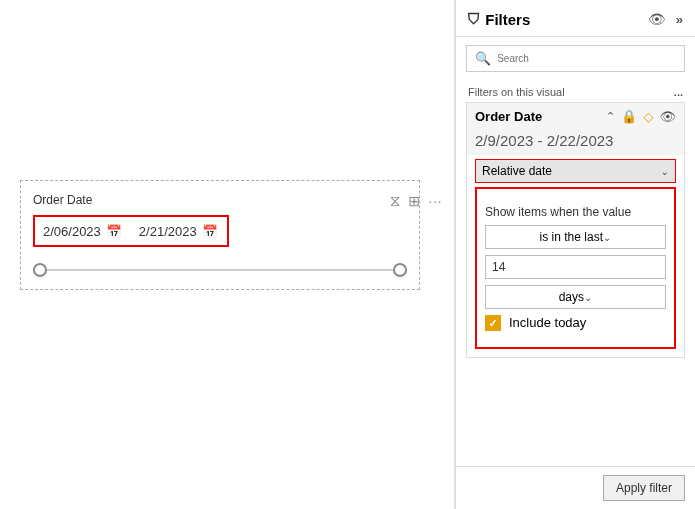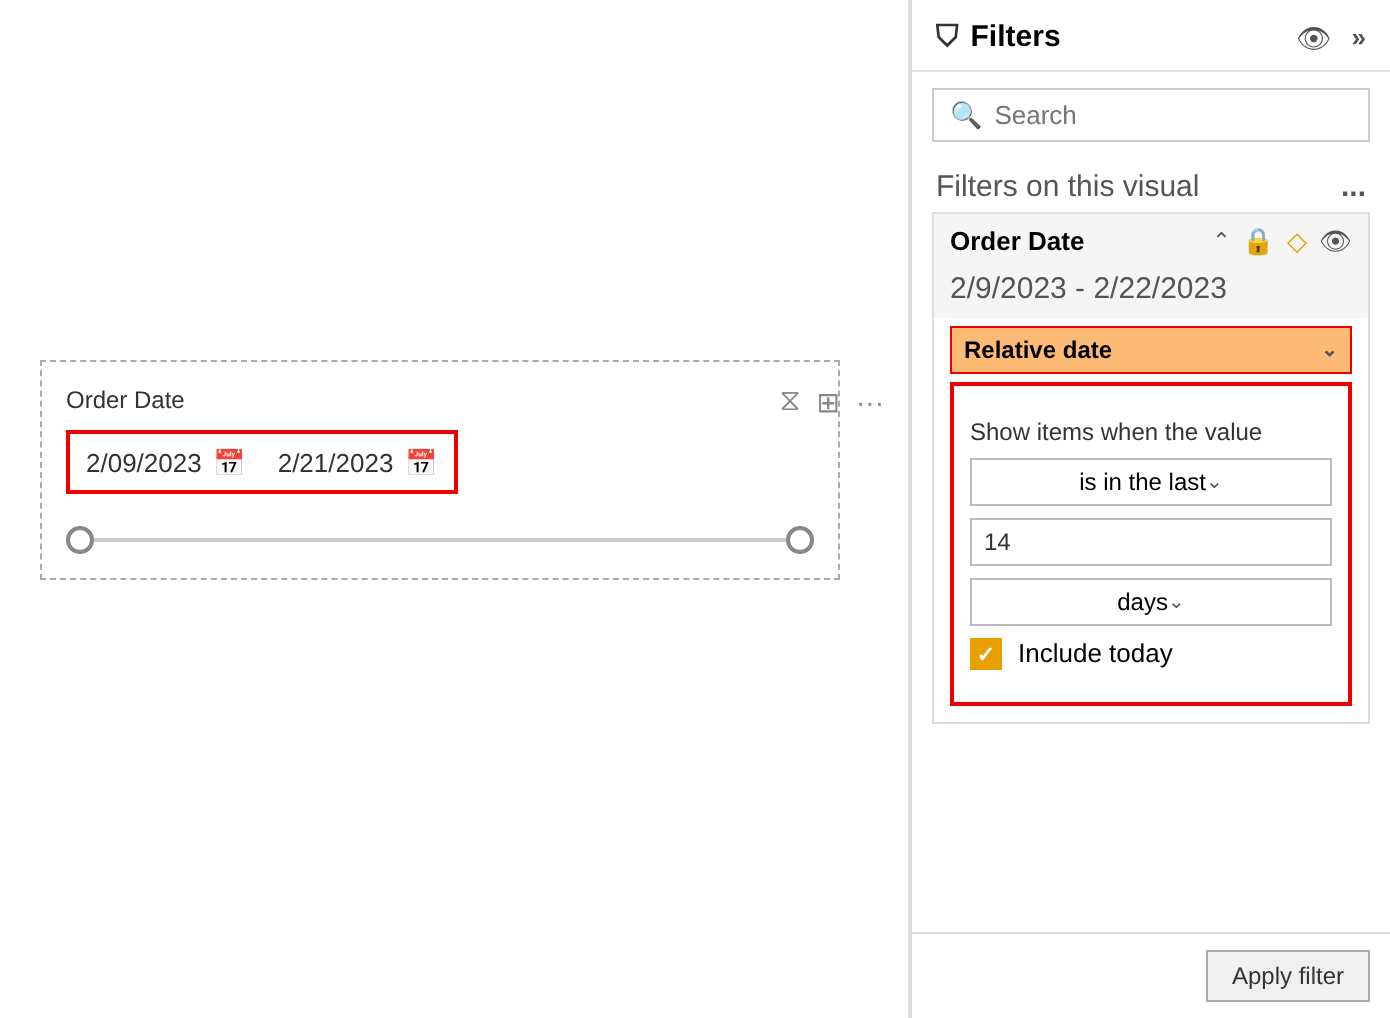--- a/index.html
+++ b/index.html
@@ -139,33 +139,33 @@
       align-items: center;
       border: 1px solid #ccc;
       padding: 5px 8px;
       gap: 6px;
       background: #fff;
     }
 
     .search-box input {
       border: none;
       outline: none;
-      font-size: 13px;
+      font-size: 10px;
       flex: 1;
       color: #333;
     }
 
     .filters-section {
       flex: 1;
       overflow-y: auto;
       padding: 0 10px;
     }
 
     .filters-on-label {
-      font-size: 15px;
+      font-size: 11px;
       color: #555;
       padding: 6px 2px 4px 2px;
       display: flex;
       justify-content: space-between;
       align-items: center;
     }
 
     .filter-card {
       border: 1px solid #ddd;
       margin-bottom: 8px;
@@ -212,23 +212,22 @@
     }
 
     .filter-type-select {
       margin: 4px 8px;
       border: 1px solid #e00;
       padding: 4px 6px;
       font-size: 12px;
       display: flex;
       justify-content: space-between;
       align-items: center;
-      background: #fdba74;
+      background: #e5e5e5;
       cursor: pointer;
-      font-weight: bold;
     }
 
     .show-items-section {
       border: 2px solid #e00;
       margin: 4px 8px 8px 8px;
       padding: 16px 8px;
     }
 
     .show-items-label {
       font-size: 12px;
@@ -323,21 +322,21 @@
   <div class="toolbar-icons">
     <span style="font-size:15px; color:#888;">⧖</span>
     <span style="font-size:14px; color:#888;">⊞</span>
     <span style="font-size:14px; color:#888;">···</span>
   </div>
 
   <div class="visual-container">
     <div class="visual-label">Order Date</div>
     <div class="date-inputs">
       <div class="date-field">
-        <span>2/09/2023</span>
+        <span>2/06/2023</span>
         <span class="calendar-icon blue">📅</span>
       </div>
       <span style="color:#aaa; font-size:11px;"> </span>
       <div class="date-field">
         <span>2/21/2023</span>
         <span class="calendar-icon orange">📅</span>
       </div>
     </div>
     <div class="slider-row">
       <div class="slider-thumb"></div>

